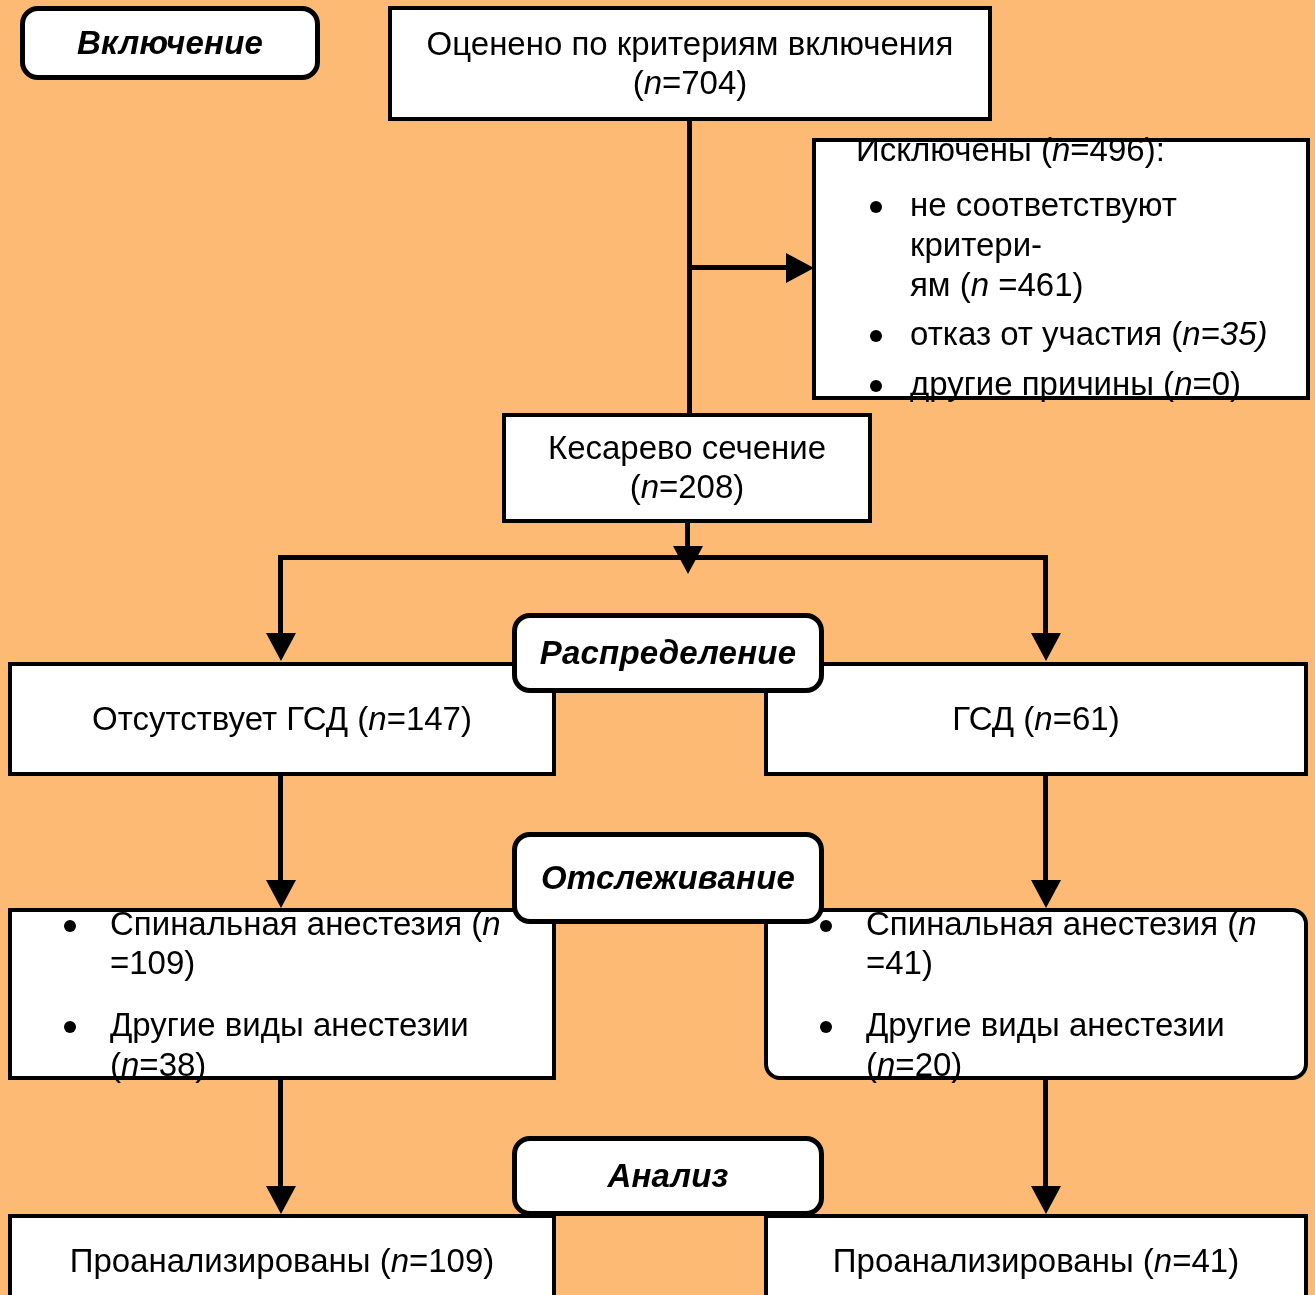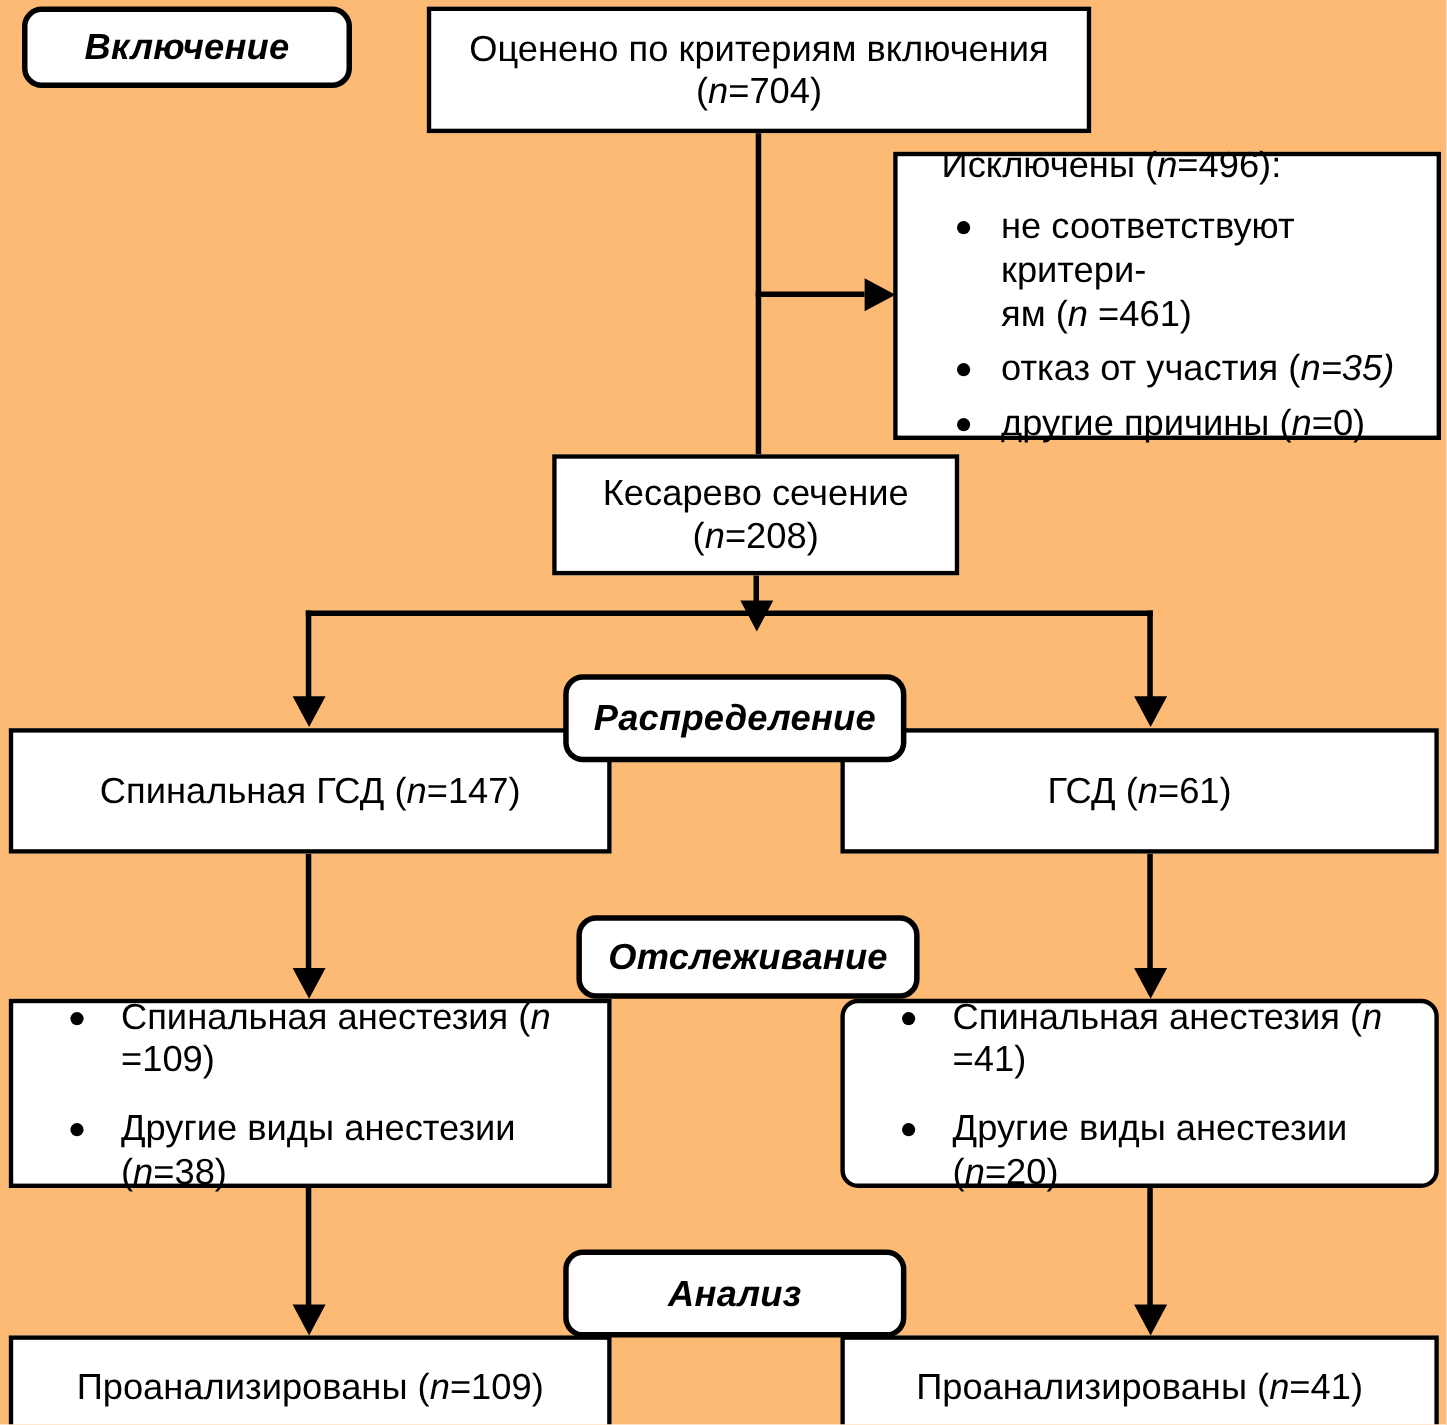--- a/index.html
+++ b/index.html
@@ -178,21 +178,21 @@
 
   <div class="line-v" style="left:685px; top:523px; height:25px;"></div>
   <div class="arrow-down" style="left:673px; top:546px;"></div>
   <div class="line-h" style="left:278px; top:555px; width:770px;"></div>
   <div class="line-v" style="left:278px; top:555px; height:80px;"></div>
   <div class="arrow-down" style="left:266px; top:633px;"></div>
   <div class="line-v" style="left:1043px; top:555px; height:80px;"></div>
   <div class="arrow-down" style="left:1031px; top:633px;"></div>
 
   <div class="box" style="left:8px; top:662px; width:548px; height:114px;">
-    <div><span>Спинальная ГСД (</span><span class="n-italic">n</span><span>=147)</span></div>
+    <div><span>Отсутствует ГСД (</span><span class="n-italic">n</span><span>=147)</span></div>
   </div>
 
   <div class="box" style="left:764px; top:662px; width:544px; height:114px;">
     <div><span>ГСД (</span><span class="n-italic">n</span><span>=61)</span></div>
   </div>
 
   <div class="stage-label" style="left:512px; top:613px; width:312px; height:80px;">
     <span>Распределение</span>
   </div>
 
@@ -224,21 +224,21 @@
           <span>Спинальная анестезия (</span><span class="n-italic">n</span><span> =41)</span>
         </li>
         <li>
           <span class="bullet-dot"></span>
           <span>Другие виды анестезии (</span><span class="n-italic">n</span><span>=20)</span>
         </li>
       </ul>
     </div>
   </div>
 
-  <div class="stage-label" style="left:524px; top:832px; width:312px; height:76px;align-items:center;">
+  <div class="stage-label" style="left:512px; top:832px; width:312px; height:92px;align-items:center;">
     <span>Отслеживание</span>
   </div>
 
   <div class="line-v" style="left:278px; top:1080px; height:112px;"></div>
   <div class="arrow-down" style="left:266px; top:1186px;"></div>
   <div class="line-v" style="left:1043px; top:1080px; height:112px;"></div>
   <div class="arrow-down" style="left:1031px; top:1186px;"></div>
 
   <div class="box" style="left:8px; top:1214px; width:548px; height:95px;">
     <div><span>Проанализированы (</span><span class="n-italic">n</span><span>=109)</span></div>

